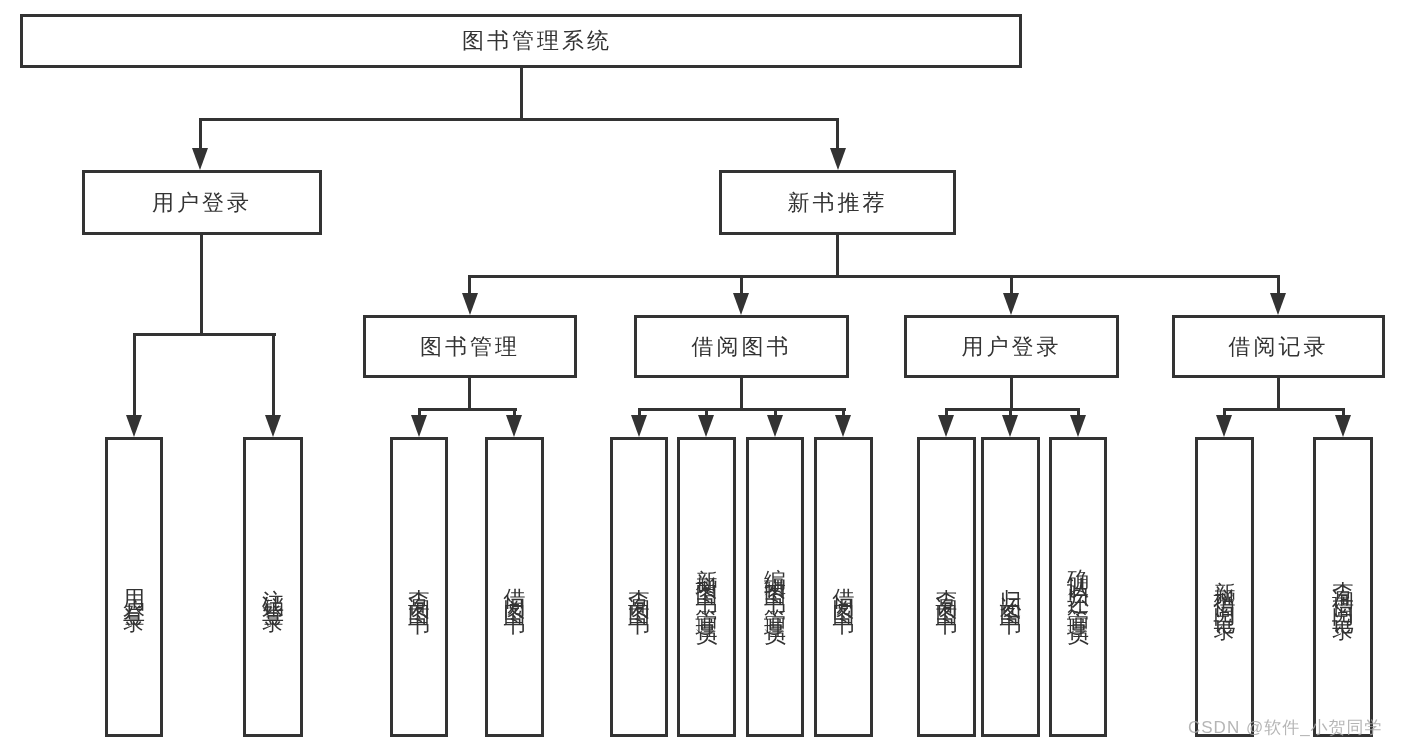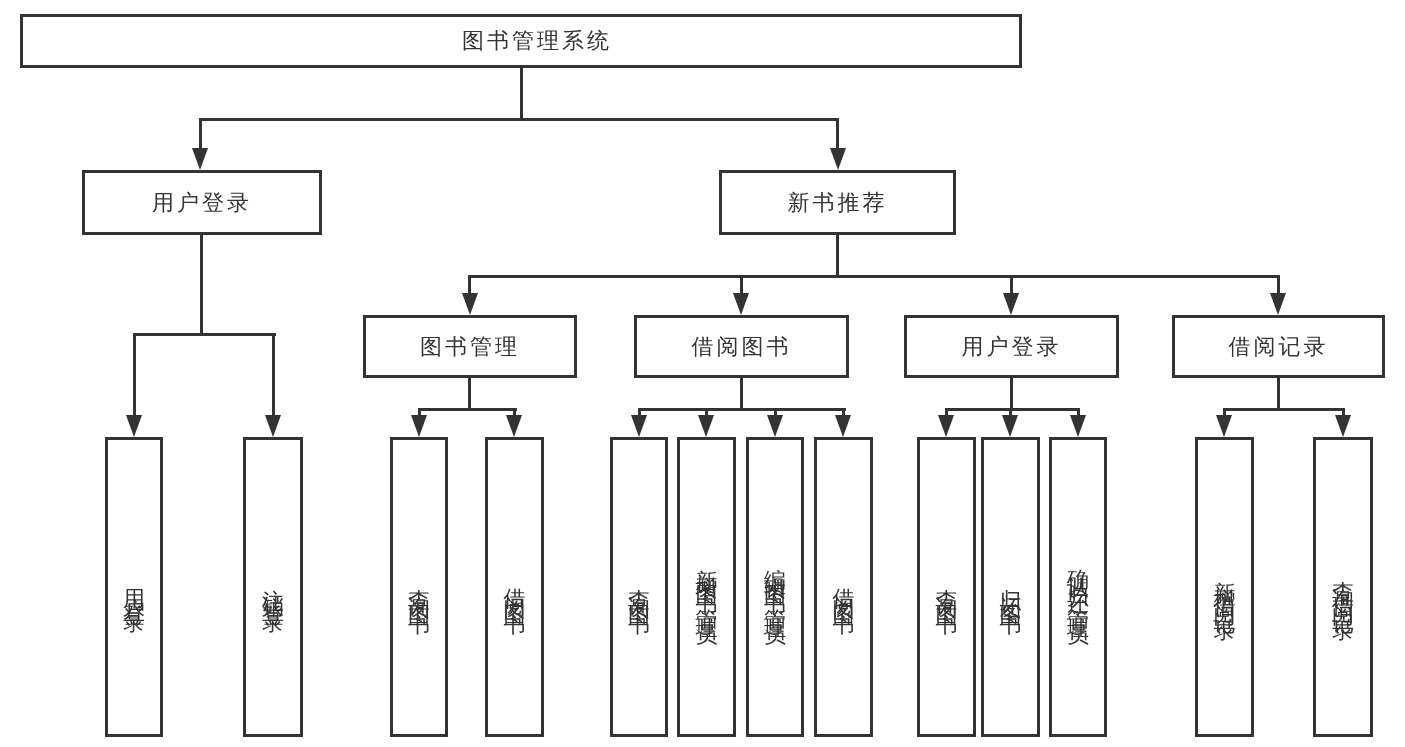--- a/index.html
+++ b/index.html
@@ -193,14 +193,15 @@
     <span class="vlabel">确认归还（管理员）</span>
   </div>
 
   <div class="box" style="left:1195px; top:437px; width:59px; height:300px;">
     <span class="vlabel">新增借阅记录</span>
   </div>
   <div class="box" style="left:1313px; top:437px; width:60px; height:300px;">
     <span class="vlabel">查询借阅记录</span>
   </div>
 
+  <div class="watermark" style="color: rgb(169, 169, 169);">CSDN @软件_小贺同学</div>
 
 </div>
 
 </body></html>

